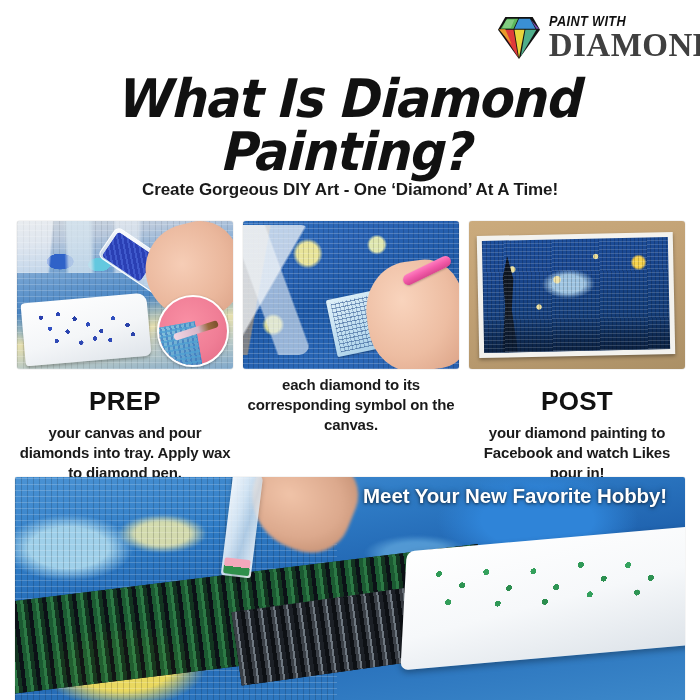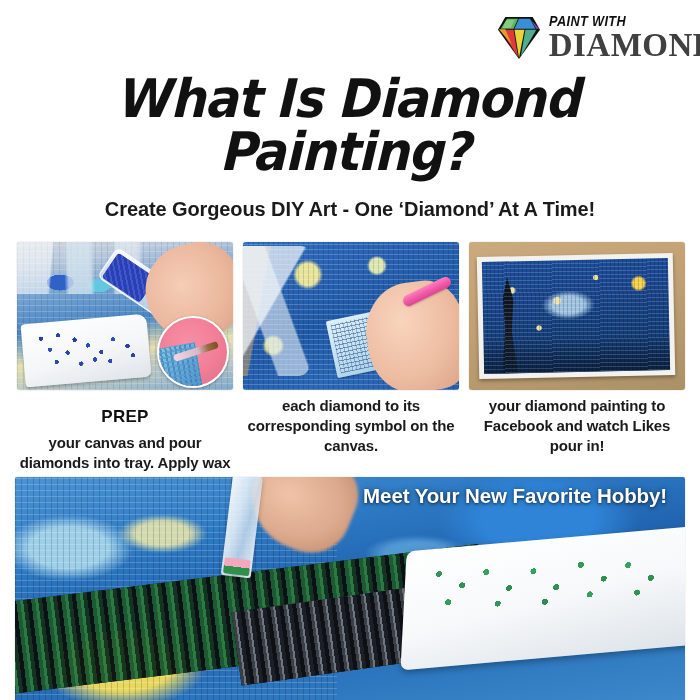--- a/index.html
+++ b/index.html
@@ -66,23 +66,23 @@
     color: #111;
     line-height: 1;
     margin-top: 4px;
     transform: scaleX(0.94) skewX(-3deg);
   }
 
   .subhead {
     text-align: center;
     font-family: "Liberation Sans", sans-serif;
     font-weight: bold;
-    font-size: 20px;
+    font-size: 17px;
     color: #1a1a1a;
-    margin-top: 20px;
+    margin-top: 2px;
     letter-spacing: -0.1px;
   }
 
   
   .steps {
     display: flex;
     justify-content: space-between;
     padding: 0 17px;
     margin-top: 21px;
     gap: 10px;
@@ -306,21 +306,21 @@
   .p3-hills {
     position: absolute; left: 0; bottom: 0; width: 100%; height: 32%;
     background: linear-gradient(180deg, rgba(30,70,125,.1), rgba(10,30,60,.85));
   }
 
   
   .step-title {
     text-align: center;
     font-family: "Liberation Sans", sans-serif;
     font-weight: bold;
-    font-size: 17px;
+    font-size: 26px;
     color: #111;
     margin-top: 17px;
     letter-spacing: .3px;
   }
   .step-body {
     text-align: center;
     font-family: "Liberation Sans", sans-serif;
     font-weight: bold;
     font-size: 15px;
     line-height: 1.32;
@@ -507,20 +507,21 @@
 
   <div class="step">
     <div class="photo">
       <div class="p3-bg"></div>
       <div class="p3-canvas">
         <div class="p3-art">
           <div class="p3-hills"></div>
         </div>
       </div>
     </div>
+    <div class="step-title">POST</div>
     <div class="step-body">your diamond painting to Facebook and watch Likes pour in!</div>
   </div>
 
 </div>
 
 <div class="banner">
   <div class="b-bg"></div>
   <div class="b-blurtop"></div>
   <div class="b-mosaic"></div>
   <div class="b-rows"></div>

